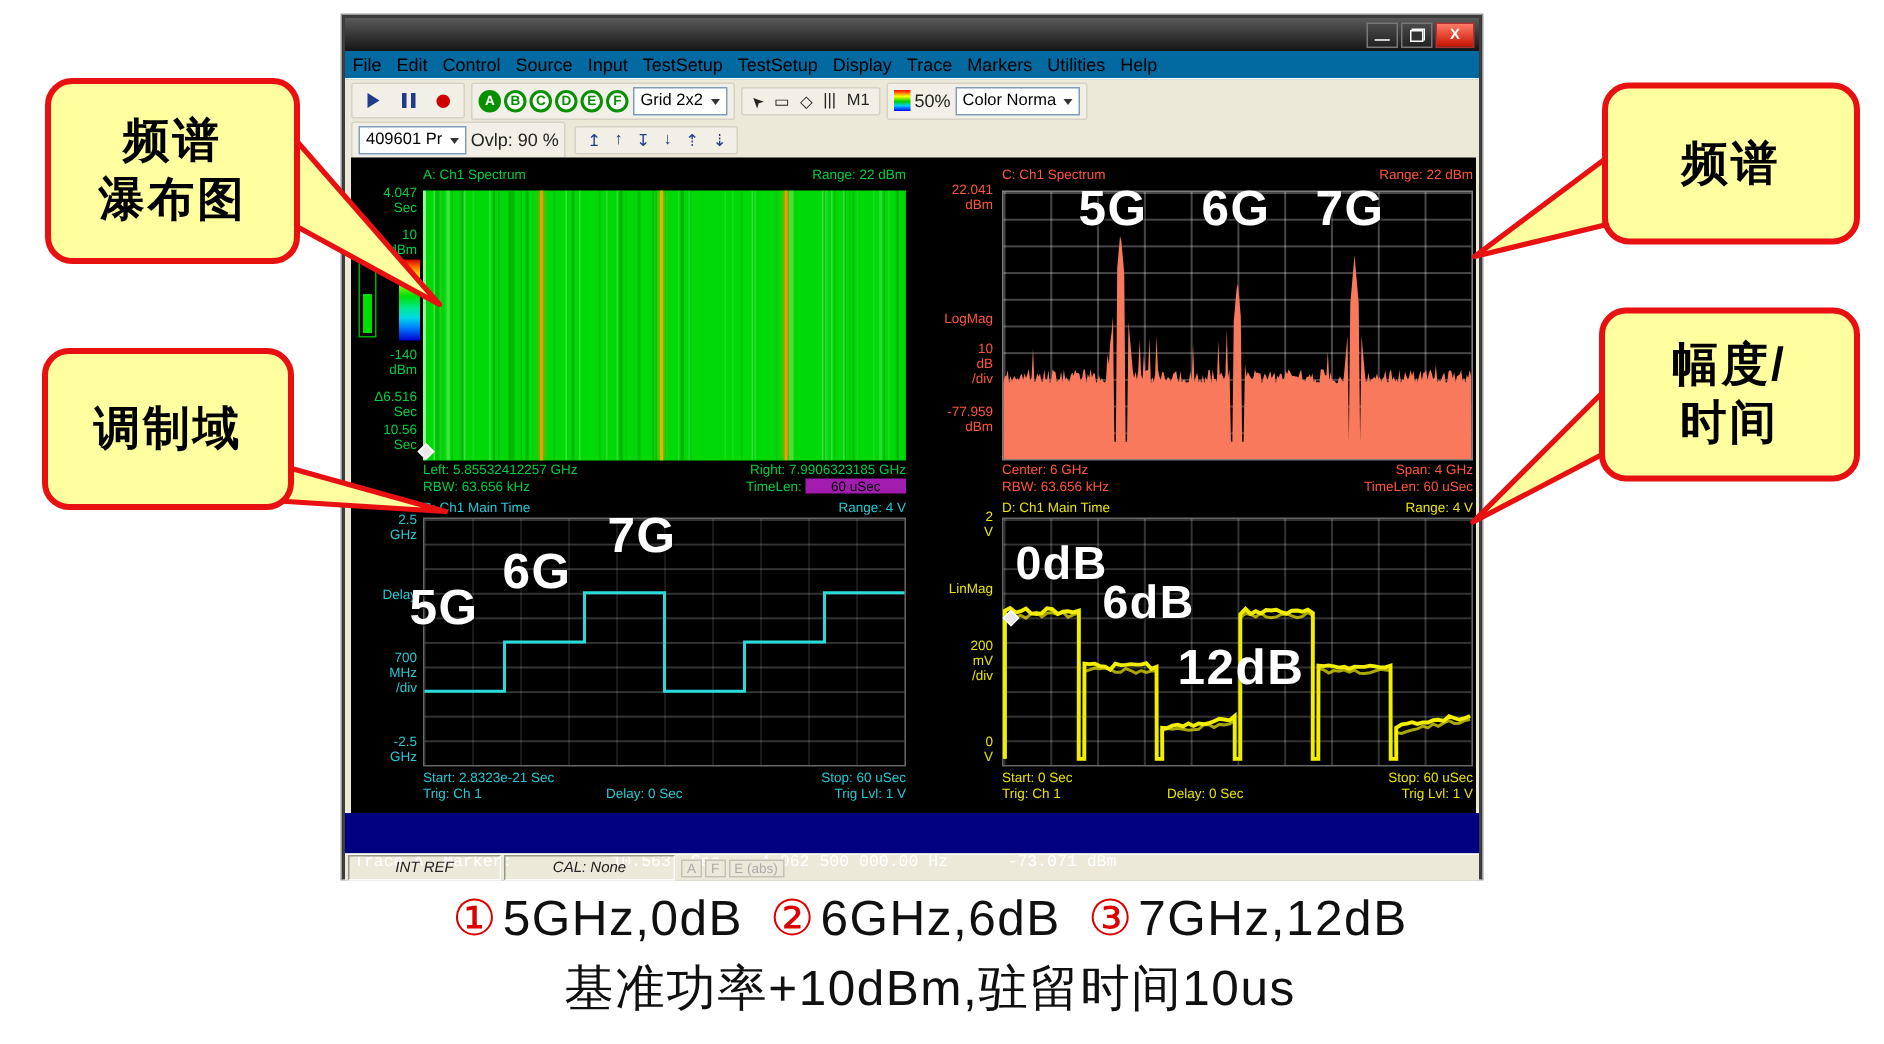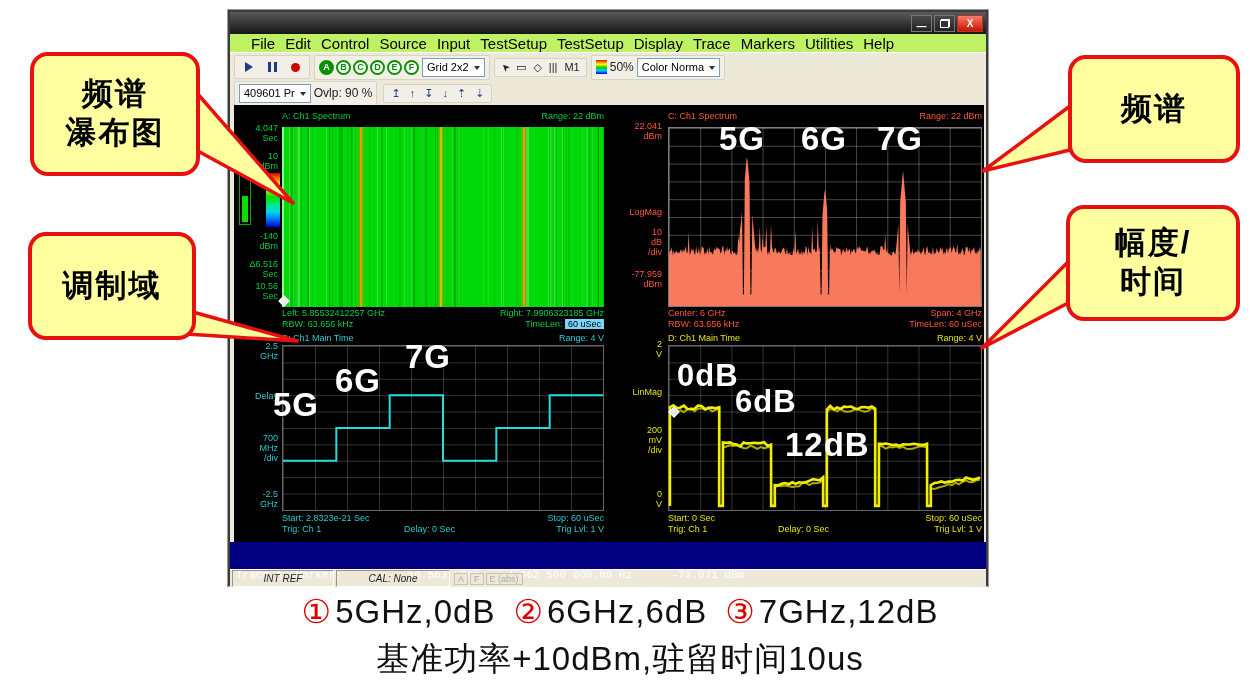--- a/index.html
+++ b/index.html
@@ -16,21 +16,21 @@
   .titlebar{height:22px;background:linear-gradient(#5a5a5a,#151515);display:flex;justify-content:flex-end;
             align-items:center;padding:0 3px;gap:2px;}
   .tb-btn{width:21px;height:17px;display:flex;align-items:center;justify-content:center;
           background:linear-gradient(#4a4a4a,#222);border:1px solid #777;color:#fff;font-size:10px;
           font-weight:bold;box-sizing:border-box;}
   .tb-btn.min span{transform:translateY(3px);}
   .tb-close{background:linear-gradient(#ff7a66,#c81400);border:1px solid #a33;width:26px;}
   .icon-restore{position:relative;width:10px;height:9px;}
   .icon-restore:before{content:"";position:absolute;right:0;top:0;width:7px;height:6px;border:1px solid #fff;}
   .icon-restore:after{content:"";position:absolute;left:0;bottom:0;width:7px;height:6px;border:1px solid #fff;background:#333;}
-  .menubar{height:18px;display:flex;align-items:center;padding:0 16px;font-size:15px;background:#bef264;
+  .menubar{height:18px;display:flex;align-items:center;padding:0 0;font-size:12px;background:#0369a1;
            border-bottom:1px solid #fff;}
   .menu-item{padding:1px 5px;cursor:default;}
   .toolbar1{height:28px;display:flex;align-items:center;padding:0 4px;gap:4px;background:#ece9d8;}
   .toolbar2{height:24px;display:flex;align-items:center;padding:0 4px;gap:6px;background:#ece9d8;}
   .tgroup{display:flex;align-items:center;gap:3px;padding:2px 4px;border:1px solid #d6d2c4;
           background:#f1efe6;border-radius:2px;}
   .tbtn{width:20px;height:18px;display:flex;align-items:center;justify-content:center;}
   .icon-play{width:0;height:0;border-left:8px solid #203a8c;border-top:5px solid transparent;border-bottom:5px solid transparent;}
   .icon-pause{width:9px;height:10px;border-left:3px solid #203a8c;border-right:3px solid #203a8c;box-sizing:border-box;}
   .icon-rec{width:9px;height:9px;border-radius:50%;background:#d00000;}
@@ -52,21 +52,21 @@
   .grid{background-image:linear-gradient(to right,rgba(255,255,255,.28) 1px,transparent 1px),
                         linear-gradient(to bottom,rgba(255,255,255,.28) 1px,transparent 1px);
         background-size:10% 10%;border:1px solid #7d7d7d;box-sizing:border-box;}
   .grid.dim{background-image:linear-gradient(to right,rgba(255,255,255,.20) 1px,transparent 1px),
                         linear-gradient(to bottom,rgba(255,255,255,.20) 1px,transparent 1px);border-color:#666;}
   .glab{position:absolute;left:0;width:44px;text-align:right;font-size:9px;line-height:10px;white-space:pre-line;}
   .col-a{color:#00cf3f}.col-b{color:#27c9d4}.col-c{color:#ff5638}.col-d{color:#e8e400}
   .p-ann-l{position:absolute;font-size:9px;line-height:11px;}
   .p-ann-r{position:absolute;font-size:9px;line-height:11px;text-align:right;}
   .p-ann-c{position:absolute;font-size:9px;line-height:11px;}
-  .hl{background:#7dd3fc;color:#000;padding:0 3px;}
+  .hl{background:#a21caf;color:#000;padding:0 17px;}
   .p-plot svg{position:absolute;left:0;top:0;width:100%;height:100%;overflow:visible;}
   .big{position:absolute;color:#fff;font-size:33px;font-weight:600;z-index:6;
        text-shadow:1px 1px 2px rgba(0,0,0,.55);letter-spacing:1px;white-space:nowrap;}
   .sg-stripes{position:absolute;left:0;top:0;right:0;bottom:0;overflow:hidden;}
   .sg-stripes div{position:absolute;top:0;bottom:0;}
   .mk-diamond{position:absolute;width:6px;height:6px;background:#e8e8e8;border:1px solid #fff;
               transform:rotate(45deg);z-index:7;}
   .gauge{position:absolute;left:5px;width:12px;border:1px solid #00b000;box-sizing:border-box;}
   .gauge-fill{position:absolute;left:2px;right:2px;bottom:2px;background:#00e000;}
   .cbar{position:absolute;width:14px;

